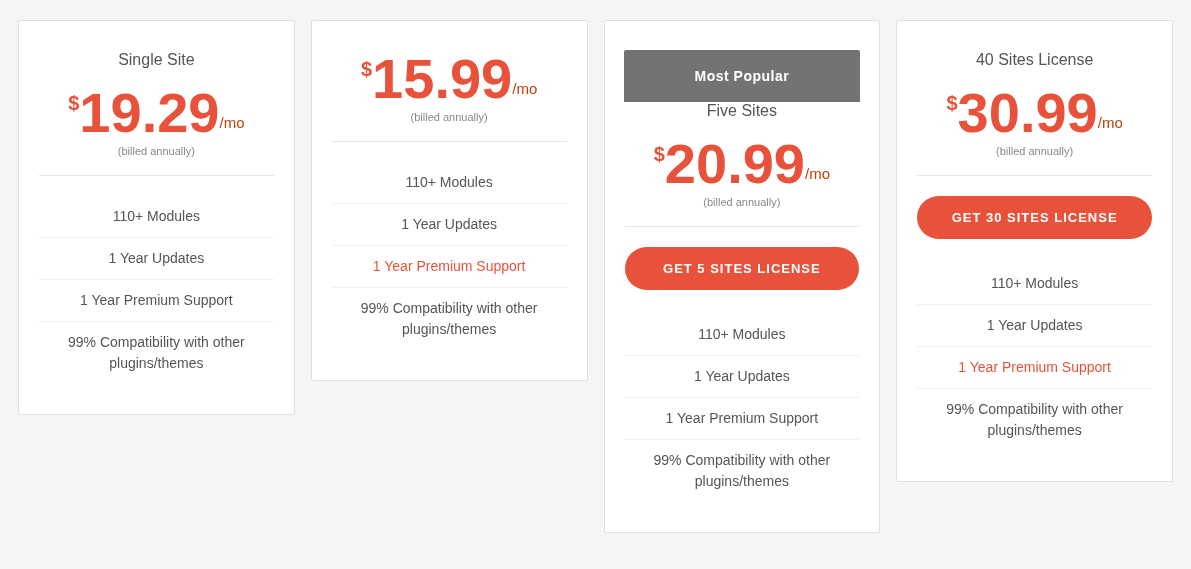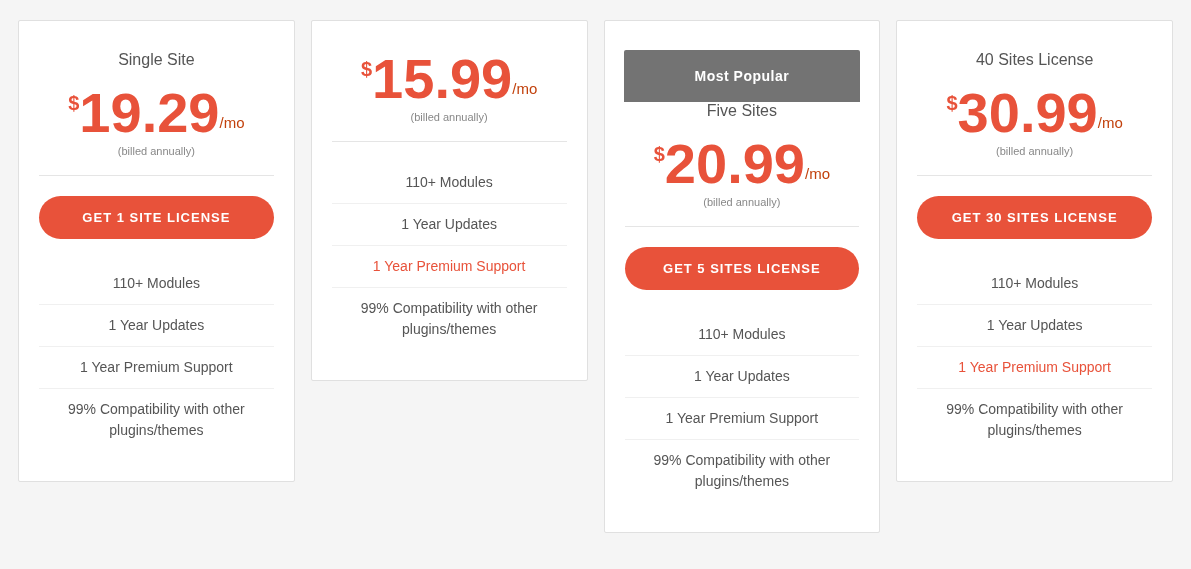--- a/index.html
+++ b/index.html
@@ -147,21 +147,20 @@
 <div class="pricing-container">
 <div class="pricing-card">
       <div class="card-title">Single Site</div>
       <div class="price-block">
         <span class="price-dollar">$</span>
         <span class="price-amount">19.29</span>
         <span class="price-per">/mo</span>
       </div>
       <div class="price-billed">(billed annually)</div>
       <hr class="divider">
-      <button class="cta-button">GET 1 SITE LICENSE</button>
       <ul class="features-list">
     <li class="">110+ Modules</li>
         <li class="">1 Year Updates</li>
         <li class="">1 Year Premium Support</li>
         <li class="">99% Compatibility with other plugins/themes</li>
       </ul></div>
     <div class="pricing-card">
       <div class="price-block">
         <span class="price-dollar">$</span>
         <span class="price-amount">15.99</span>

